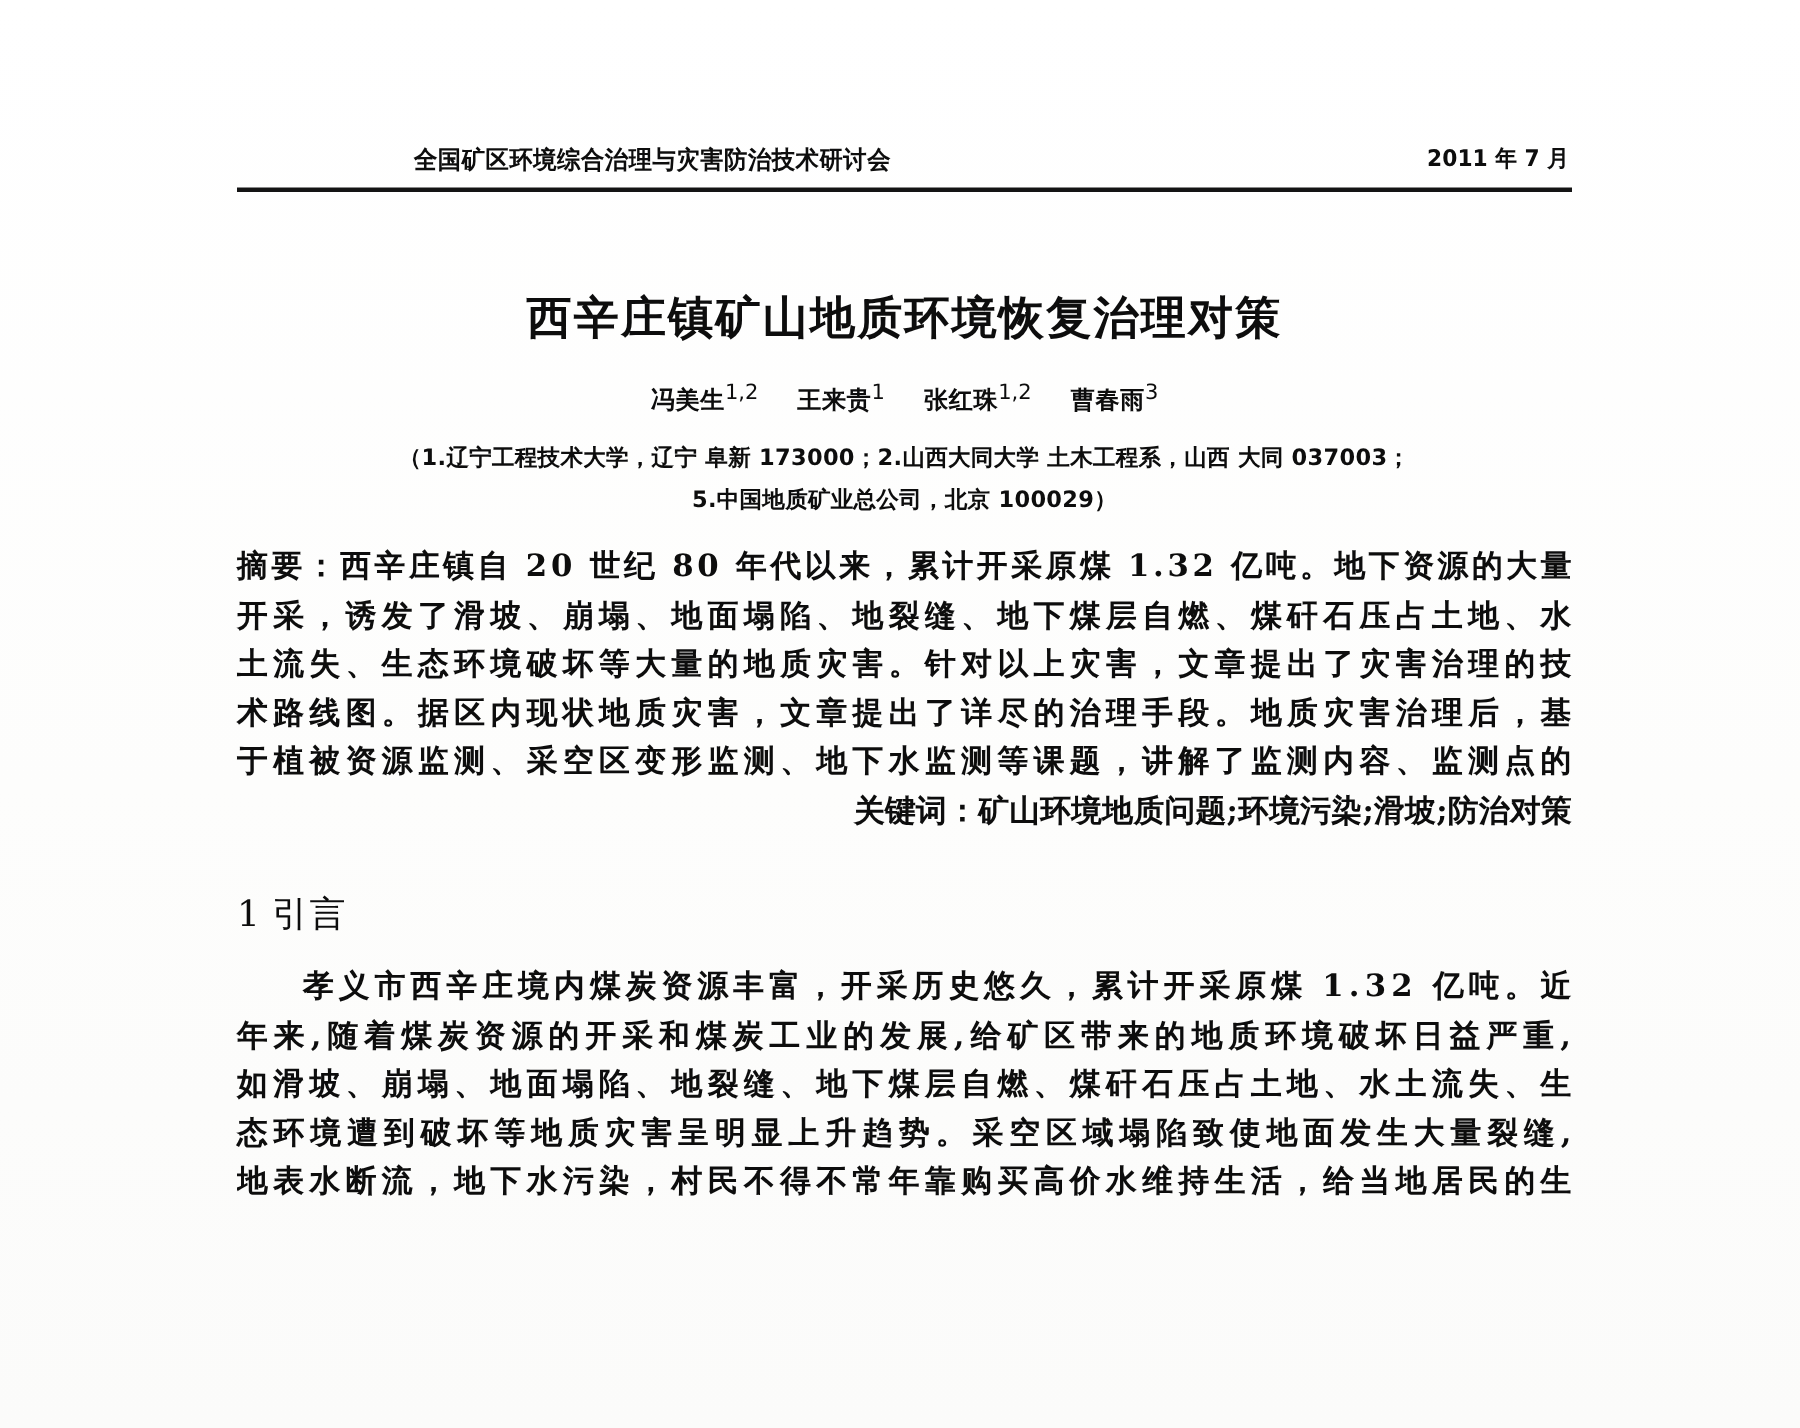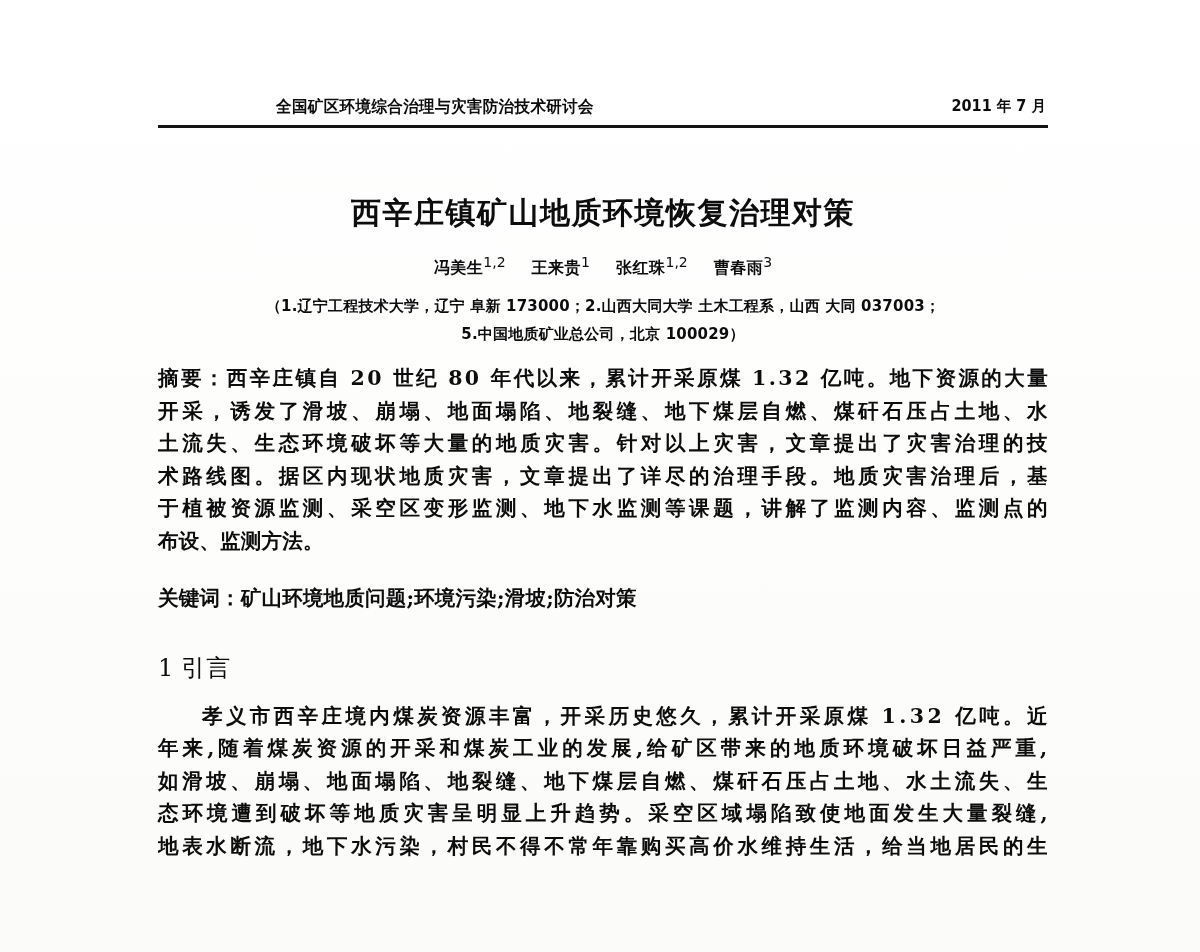--- a/index.html
+++ b/index.html
@@ -120,27 +120,28 @@
   }
   .abstract .aline {
     display: block;
     white-space: nowrap;
   }
   .abstract .aline.justify {
     display: flex;
     justify-content: space-between;
   }
   .keywords {
-    margin-top: 25px;
+    margin-top: 0;
     font-family: "DejaVu Serif", "Liberation Serif", serif;
     font-weight: 700;
     font-size: 20.5px;
     line-height: 32.5px;
     letter-spacing: 0.2px;
     white-space: nowrap;
+    text-align: right;
   }
 
   
   .section-heading {
     margin-top: 37px;
     font-family: "DejaVu Serif", "Liberation Serif", serif;
     font-weight: 400;
     font-size: 24px;
     letter-spacing: 1px;
   }
@@ -393,21 +394,20 @@
           <span style="display: inline-block;">监</span>
           <span style="display: inline-block;">测</span>
           <span style="display: inline-block;">内</span>
           <span style="display: inline-block;">容</span>
           <span style="display: inline-block;">、</span>
           <span style="display: inline-block;">监</span>
           <span style="display: inline-block;">测</span>
           <span style="display: inline-block;">点</span>
           <span style="display: inline-block;">的</span>
         </span>
-      <span class="aline">布设、监测方法。</span>
     </div>
 
     <div class="keywords">关键词：矿山环境地质问题;环境污染;滑坡;防治对策</div>
 
     <div class="section-heading">
       <span class="num">1</span><span>引言</span>
     </div>
 
     <div class="body-para">
       <span class="bline justify">

